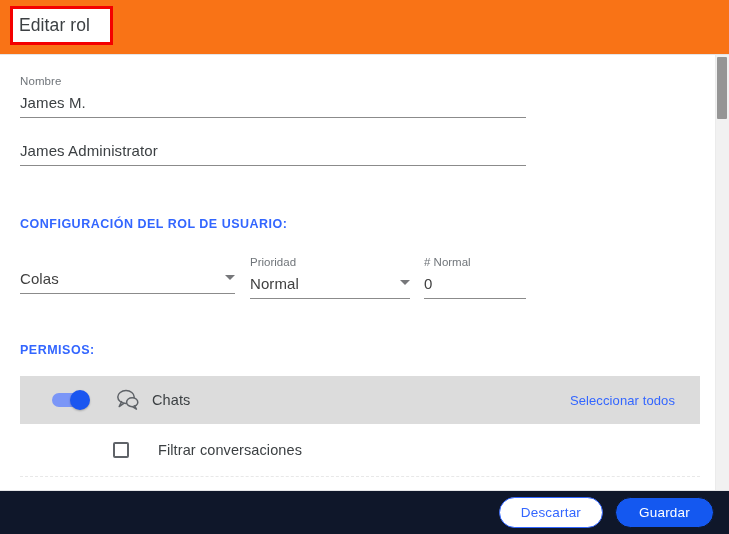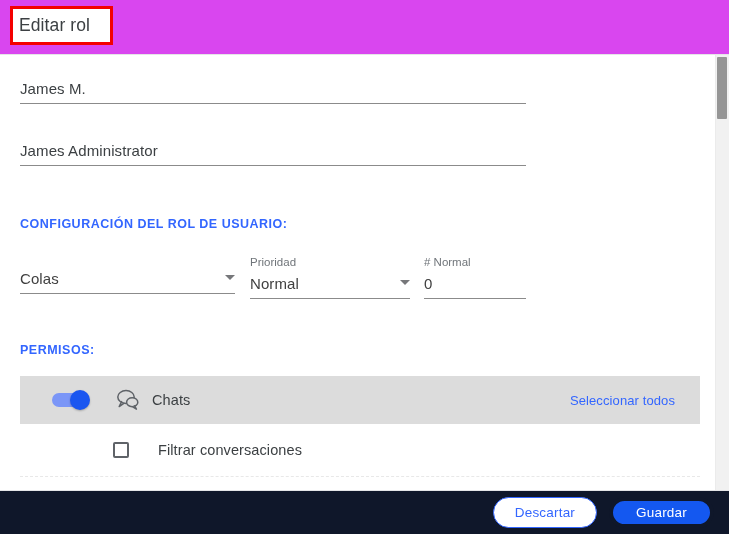--- a/index.html
+++ b/index.html
@@ -22,21 +22,21 @@
     display: flex;
     flex-direction: column;
   }
 
   
   .dialog-header {
     position: relative;
     height: 55px;
     flex: 0 0 55px;
     border-bottom: 1px solid #e4e5e7;
-    background: #d946ef;
+    background: #f97316;
   }
   .title-box {
     position: absolute;
     left: 10px;
     top: 6px;
     width: 103px;
     height: 39px;
     border: 3px solid #f40000;
     background: #ffffff;
   }
@@ -273,40 +273,41 @@
   .btn-secondary {
     height: 31px;
     padding: 0 21px;
     border: 1px solid #3366ff;
     color: #3366ff;
     background: #ffffff;
   }
   .btn-primary {
     height: 31px;
     padding: 0 23px;
-    border: 4px solid #0f172a;
+    border: 1px solid #0f172a;
     color: #ffffff;
     background: #1458f0;
     margin-left: 12px;
   }
 </style>
 </head>
 <body>
 
 <div class="dialog">
 
   <div class="dialog-header">
     <div class="title-box"></div>
     <div class="dialog-title">Editar rol</div>
   </div>
 
   <div class="dialog-body">
     <div class="body-inner">
 
       <div class="field" id="field-nombre">
+        <span class="field-label">Nombre</span>
         <span class="field-value">James M.</span>
         <div class="field-underline"></div>
       </div>
 
       <div class="field" id="field-descripcion">
         <span class="field-value">James Administrator</span>
         <div class="field-underline"></div>
       </div>
 
       <div class="section-heading" id="heading-config">CONFIGURACIÓN DEL ROL DE USUARIO:</div>

